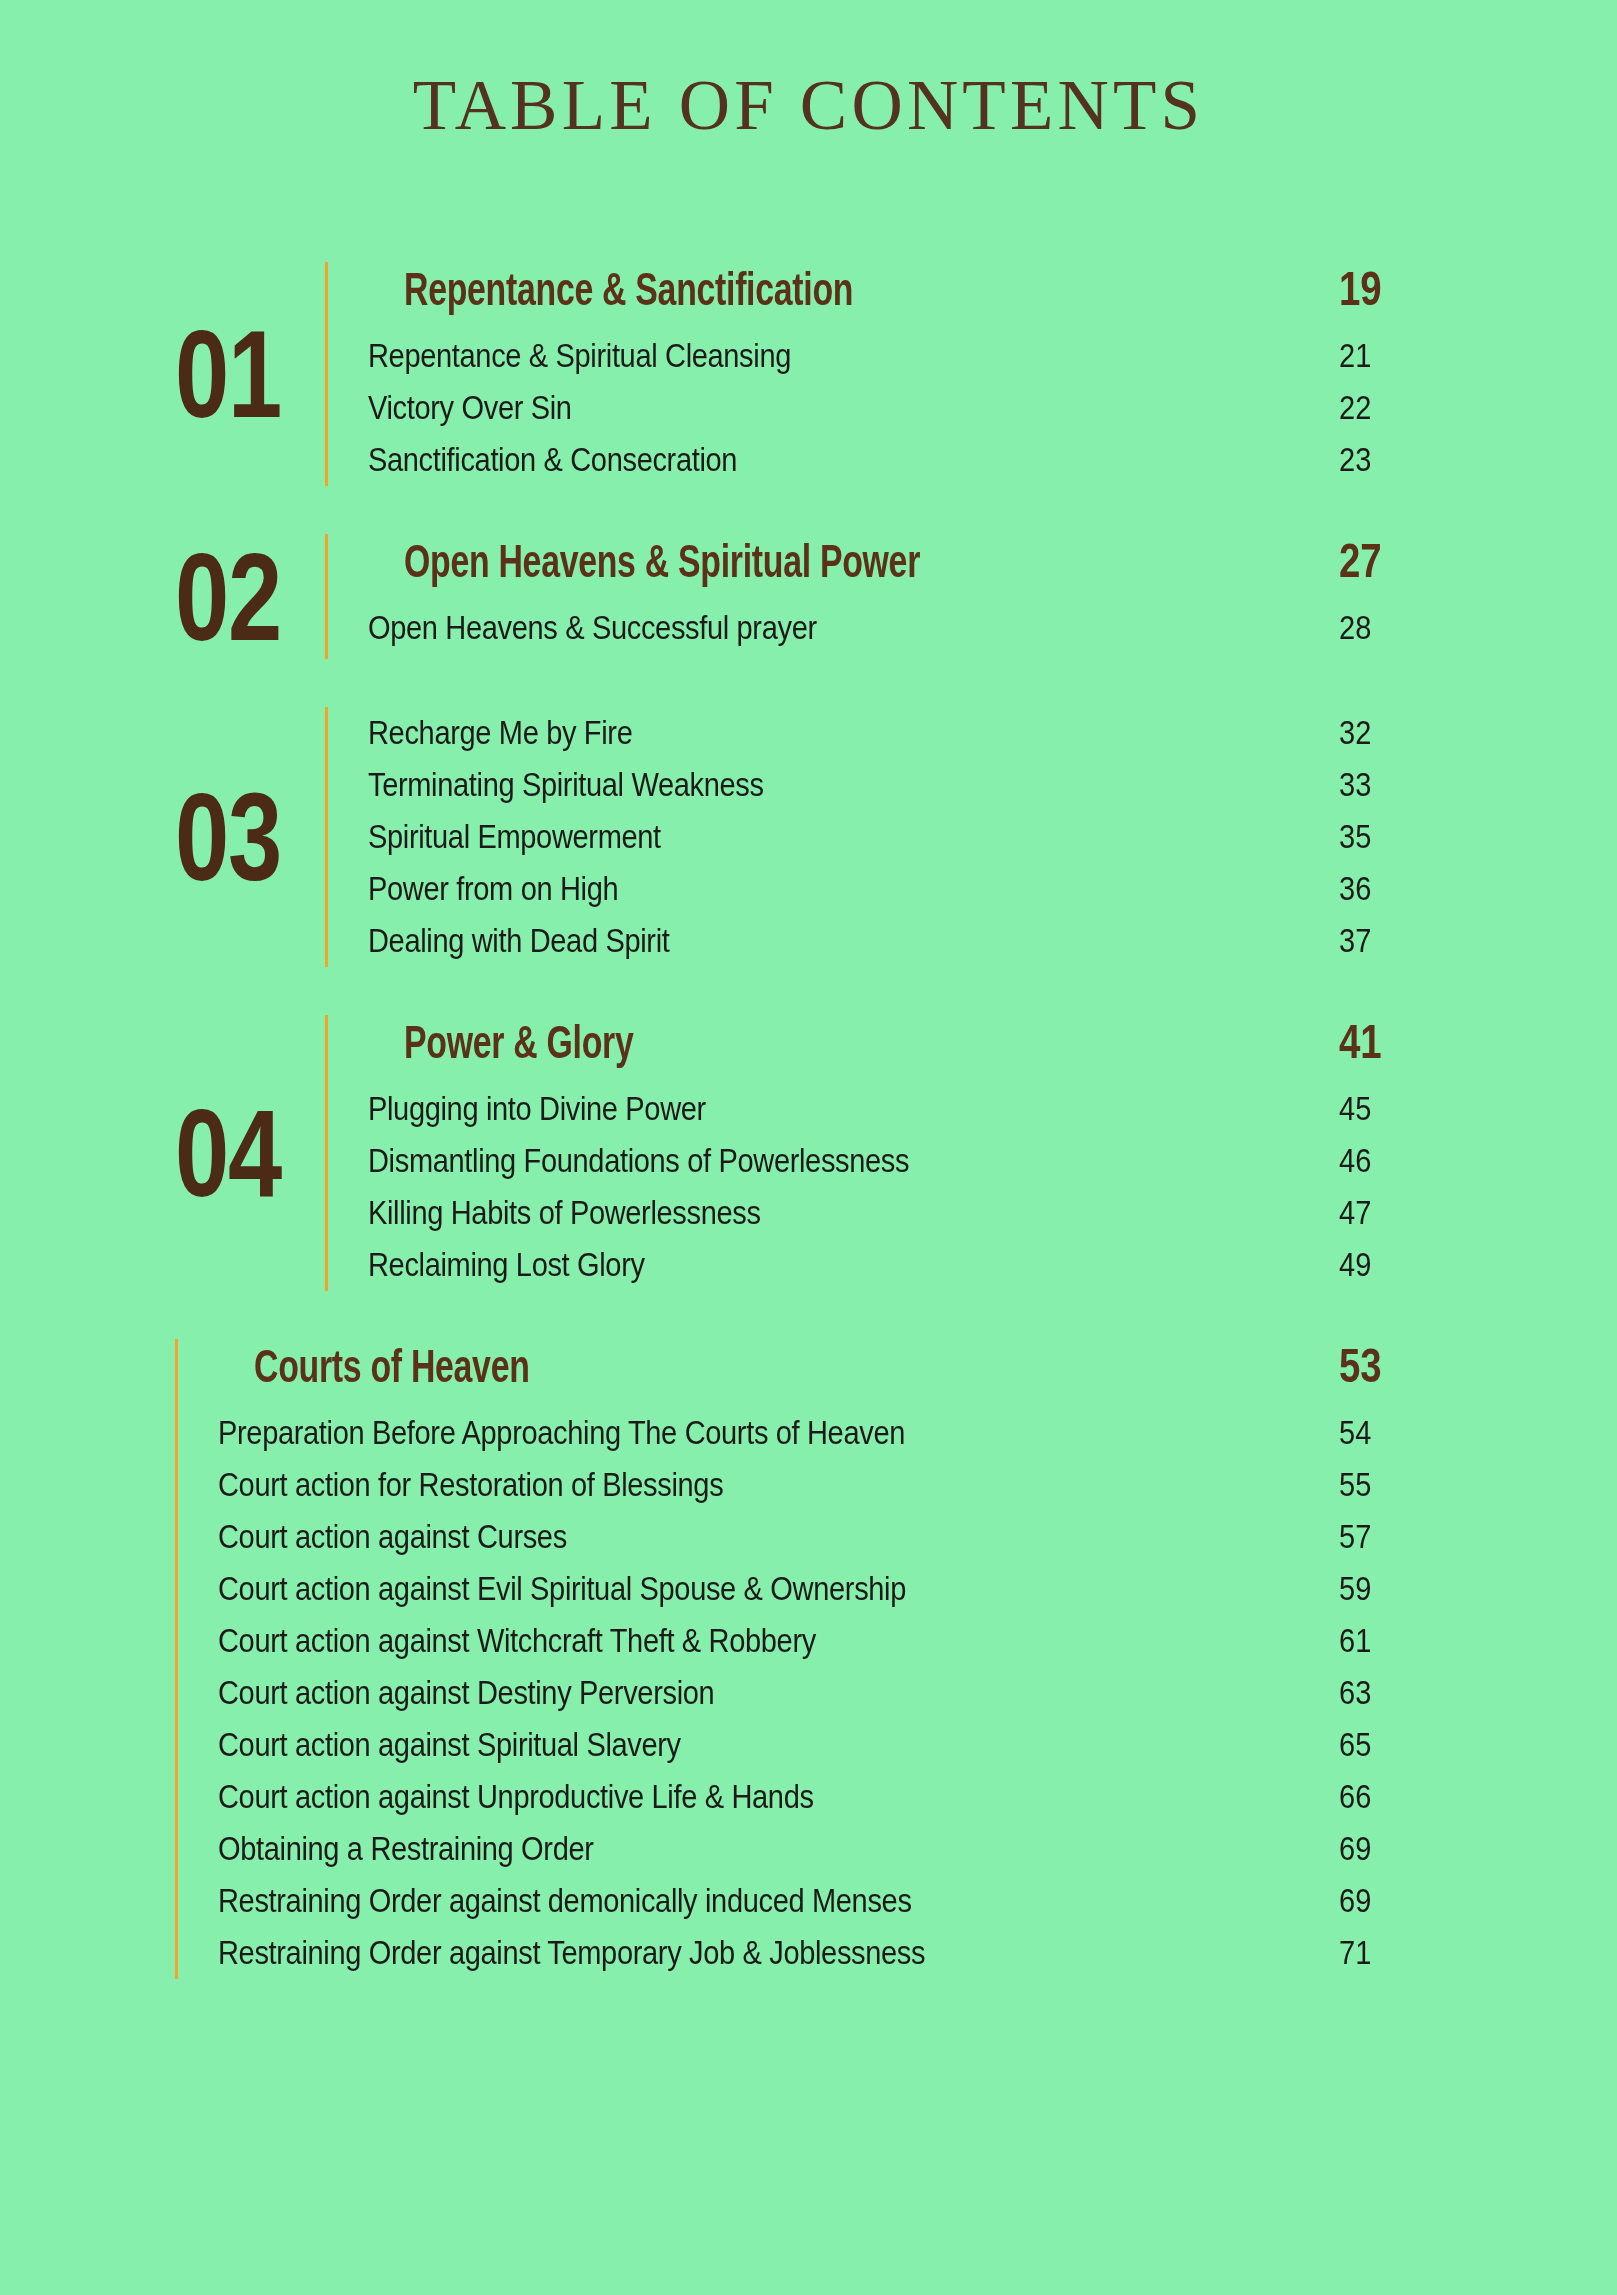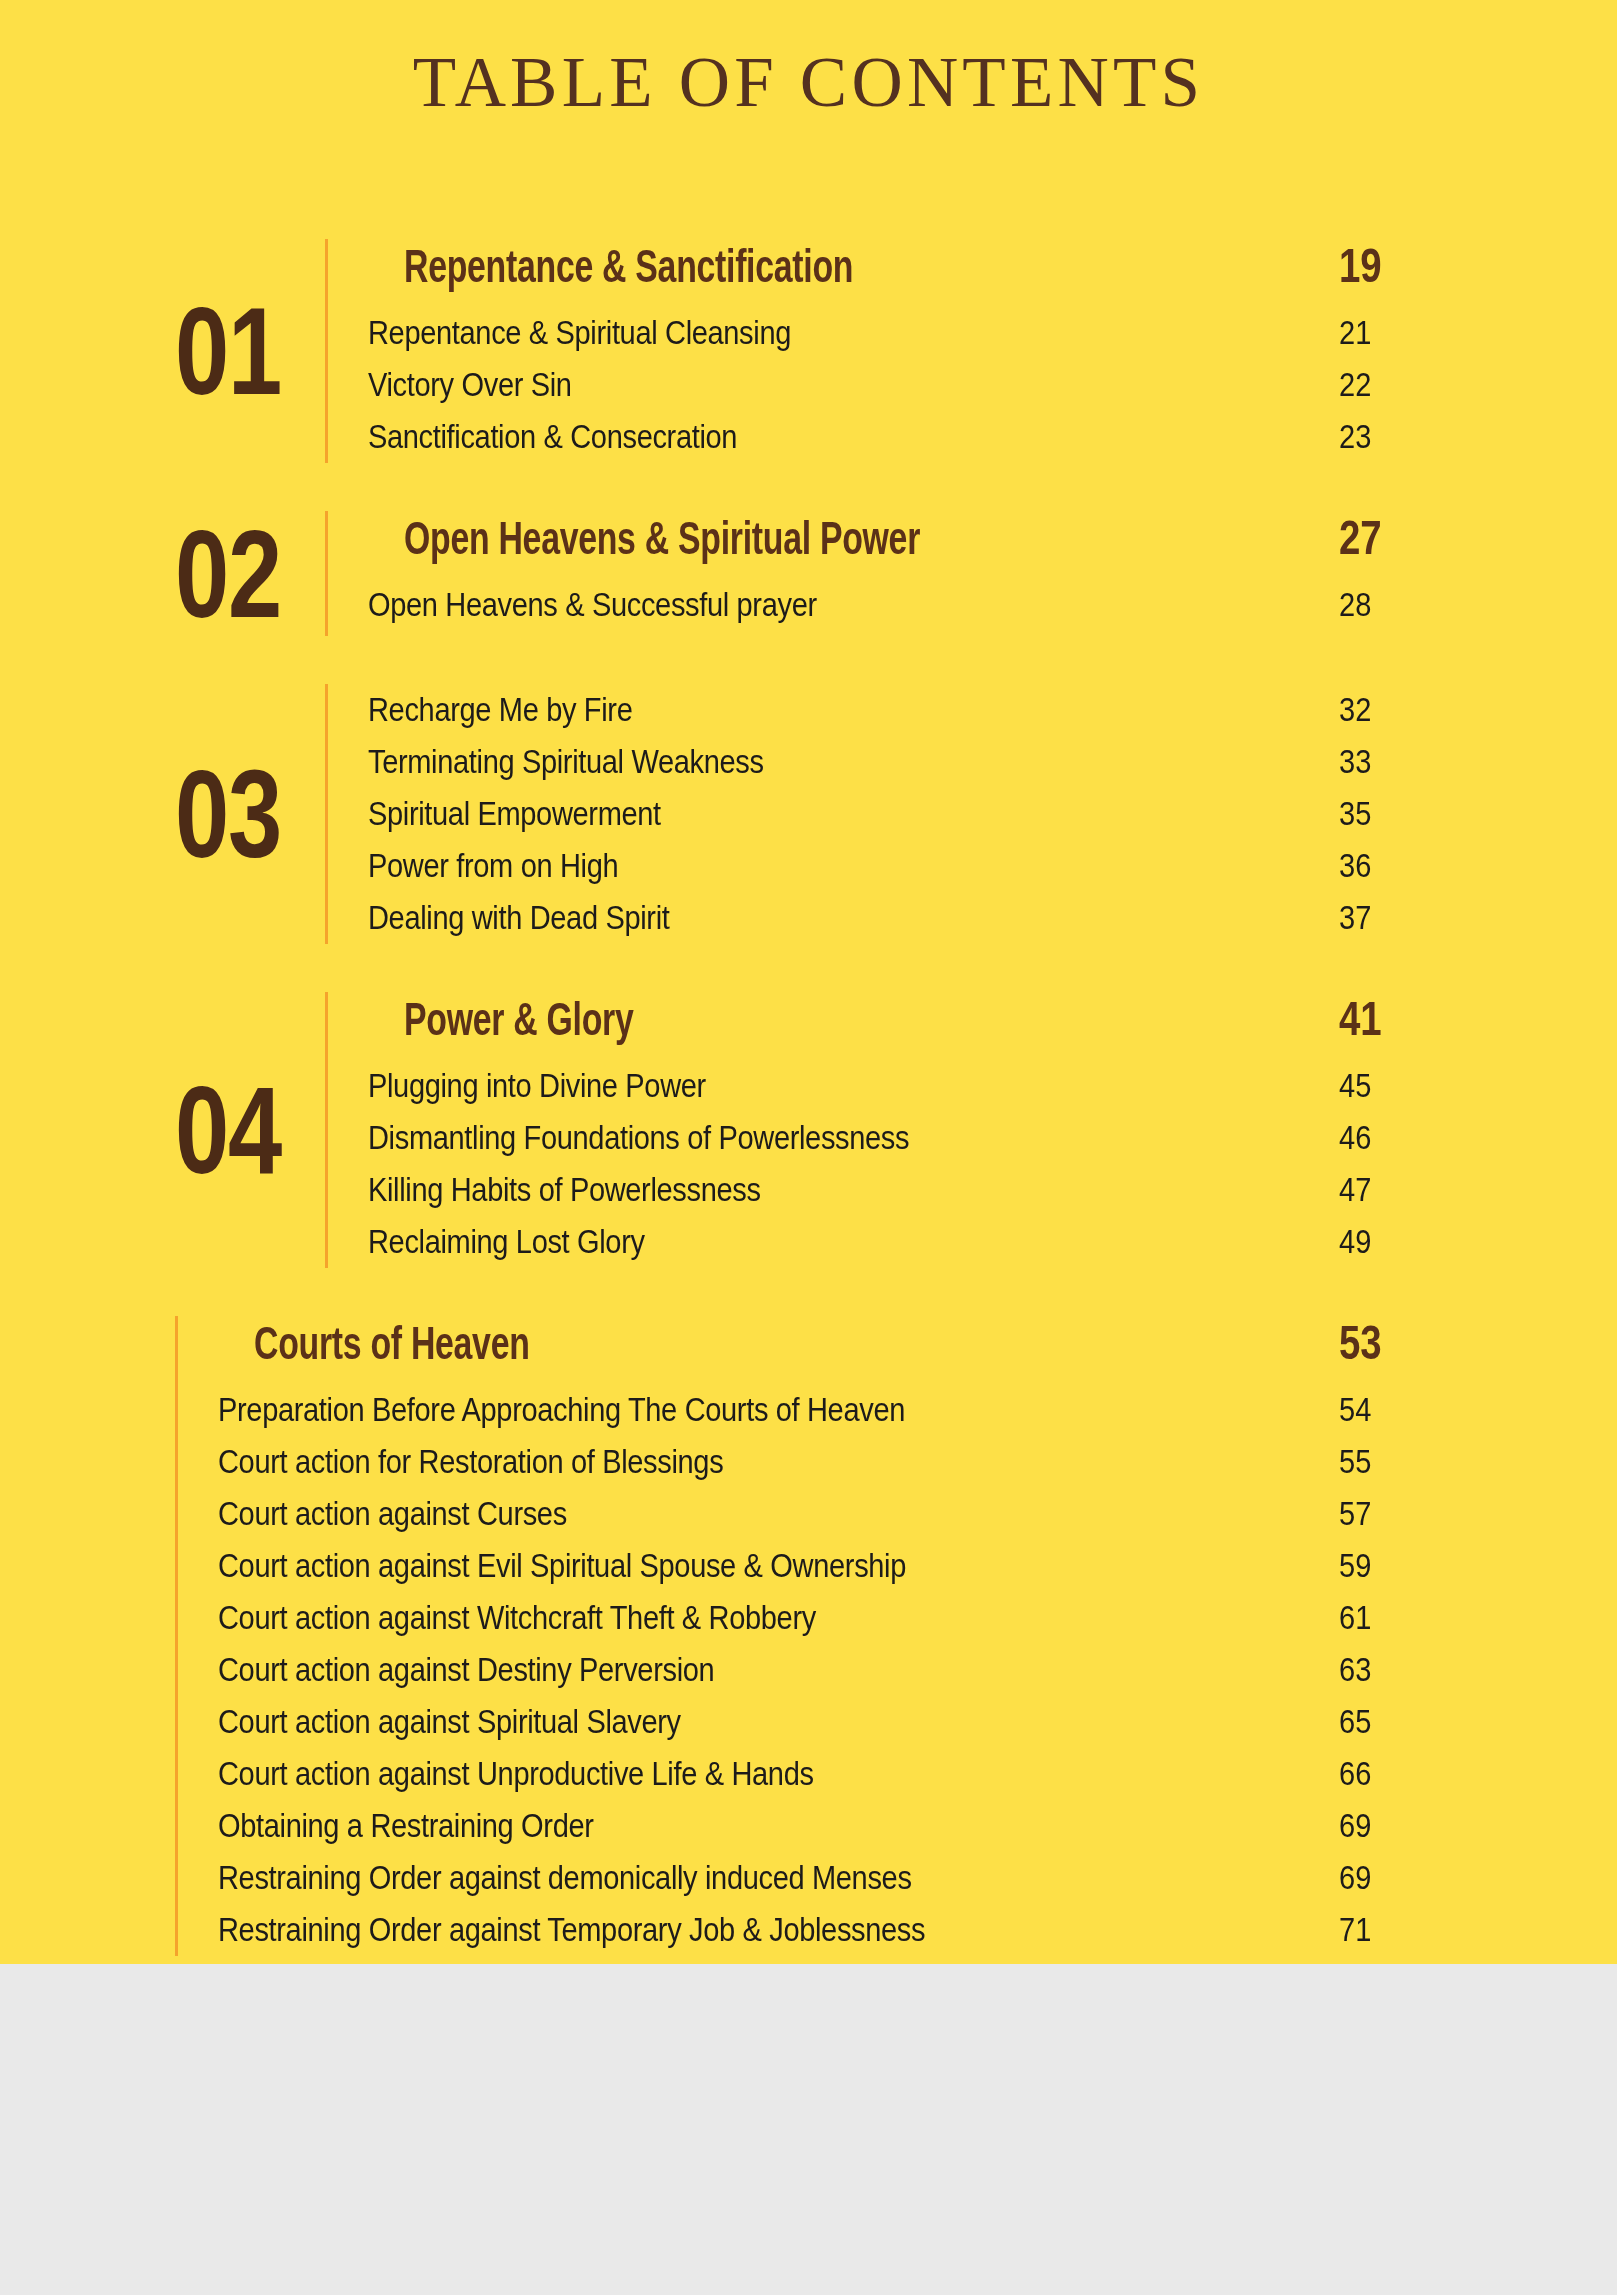--- a/index.html
+++ b/index.html
@@ -1,25 +1,25 @@
 <!DOCTYPE html>
 <html style="font-size:13.3px"><head>
 <meta charset="utf-8">
 <style>
   html,body { margin:0; padding:0; background:#e9e9e9; }
   .page {
     position: relative;
     width: 1617px;
-    height: 1964px;
+    height: 2295px;
     margin: 0 auto;
-    background: #fde047;
+    background: #86efac;
     font-family: "Liberation Sans", sans-serif;
     overflow: hidden;
     box-sizing: border-box;
-    padding-top: 42px;
+    padding-top: 65px;
   }
   .page-title {
     margin: 0 0 115px 0;
     text-align: center;
     font-family: "Liberation Serif", serif;
     font-weight: 400;
     font-size: 71px;
     line-height: 1.15;
     letter-spacing: 4.2px;
     color: #543120;

